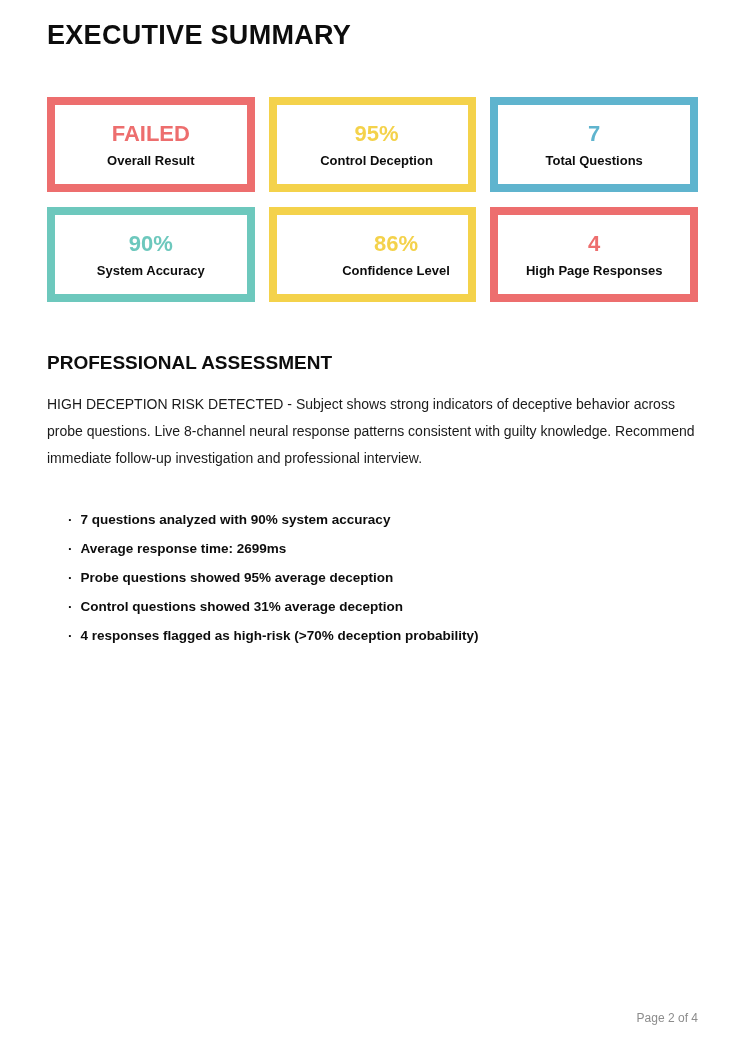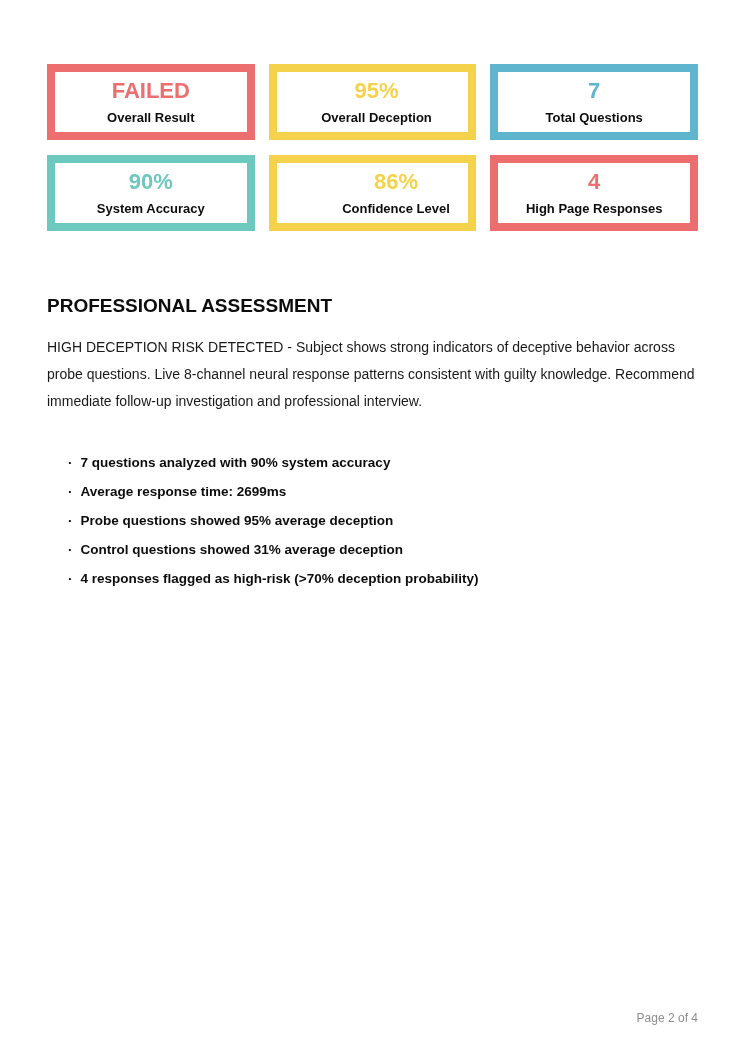--- a/index.html
+++ b/index.html
@@ -26,21 +26,21 @@
     margin-top: 2px;
   }
   .metric-grid {
     margin-top: 46px;
     display: grid;
     grid-template-columns: repeat(3, 1fr);
     column-gap: 14px;
     row-gap: 15px;
   }
   .metric-card {
-    height: 76px;
+    height: 95px;
     border: 8px solid #cccccc;
     background: #ffffff;
     display: flex;
     flex-direction: column;
     align-items: center;
     justify-content: center;
     gap: 9px;
     text-align: center;
   }
   .metric-value {
@@ -52,21 +52,21 @@
     font-size: 13px;
     font-weight: bold;
     color: #0d0d0d;
     line-height: 1;
   }
   .section-heading {
     font-size: 19px;
     font-weight: bold;
     color: #0d0d0d;
   }
-  .assessment-section { margin-top: 64px; }
+  .assessment-section { margin-top: 50px; }
   .assessment-body {
     margin-top: 17px;
     font-size: 14px;
     line-height: 27px;
     color: #1a1a1a;
     max-width: 651px;
   }
   .findings-section { margin-top: 41px; }
   .findings-list {
     margin-top: 20px;
@@ -93,29 +93,30 @@
     font-size: 12px;
     color: #8c8c8c;
   }
 </style>
 </head>
 <body>
 
 <div class="page">
   <div class="content">
 
+    <h1 class="doc-title">EXECUTIVE SUMMARY</h1>
 
     <div class="metric-grid">
       <div class="metric-card" style="border-color: rgb(237, 110, 110);">
         <div class="metric-value" style="color: rgb(237, 110, 110);">FAILED</div>
         <div class="metric-label">Overall Result</div>
       </div>
       <div class="metric-card" style="border-color: rgb(244, 210, 75); padding-left: 8px;">
         <div class="metric-value" style="color: rgb(244, 210, 75);">95%</div>
-        <div class="metric-label">Overall Deception</div>
+        <div class="metric-label">Control Deception</div>
       </div>
       <div class="metric-card" style="border-color: rgb(95, 180, 206);">
         <div class="metric-value" style="color: rgb(95, 180, 206);">7</div>
         <div class="metric-label">Total Questions</div>
       </div>
       <div class="metric-card" style="border-color: rgb(109, 200, 189);">
         <div class="metric-value" style="color: rgb(109, 200, 189); text-align: right;">90%</div>
         <div class="metric-label">System Accuracy</div>
       </div>
       <div class="metric-card" style="border-color: rgb(244, 210, 75); padding-left: 47px;">

